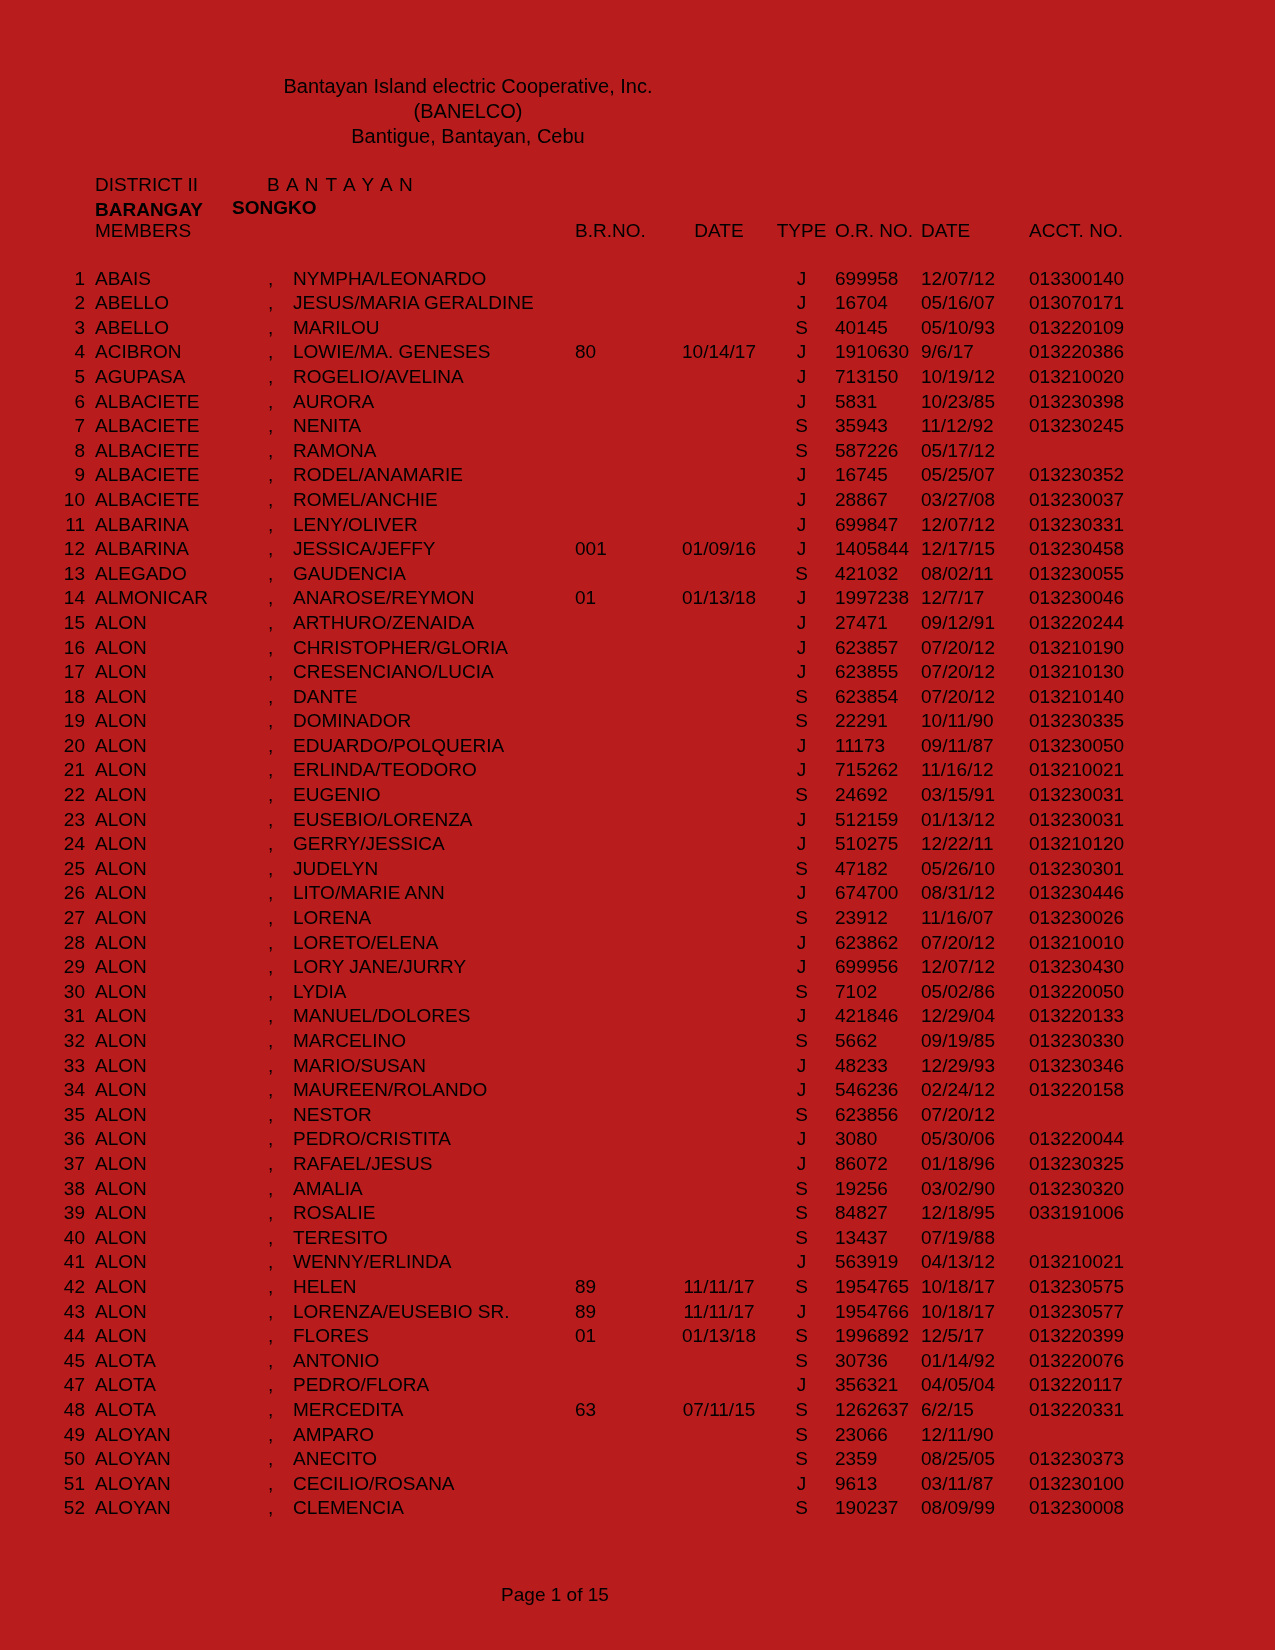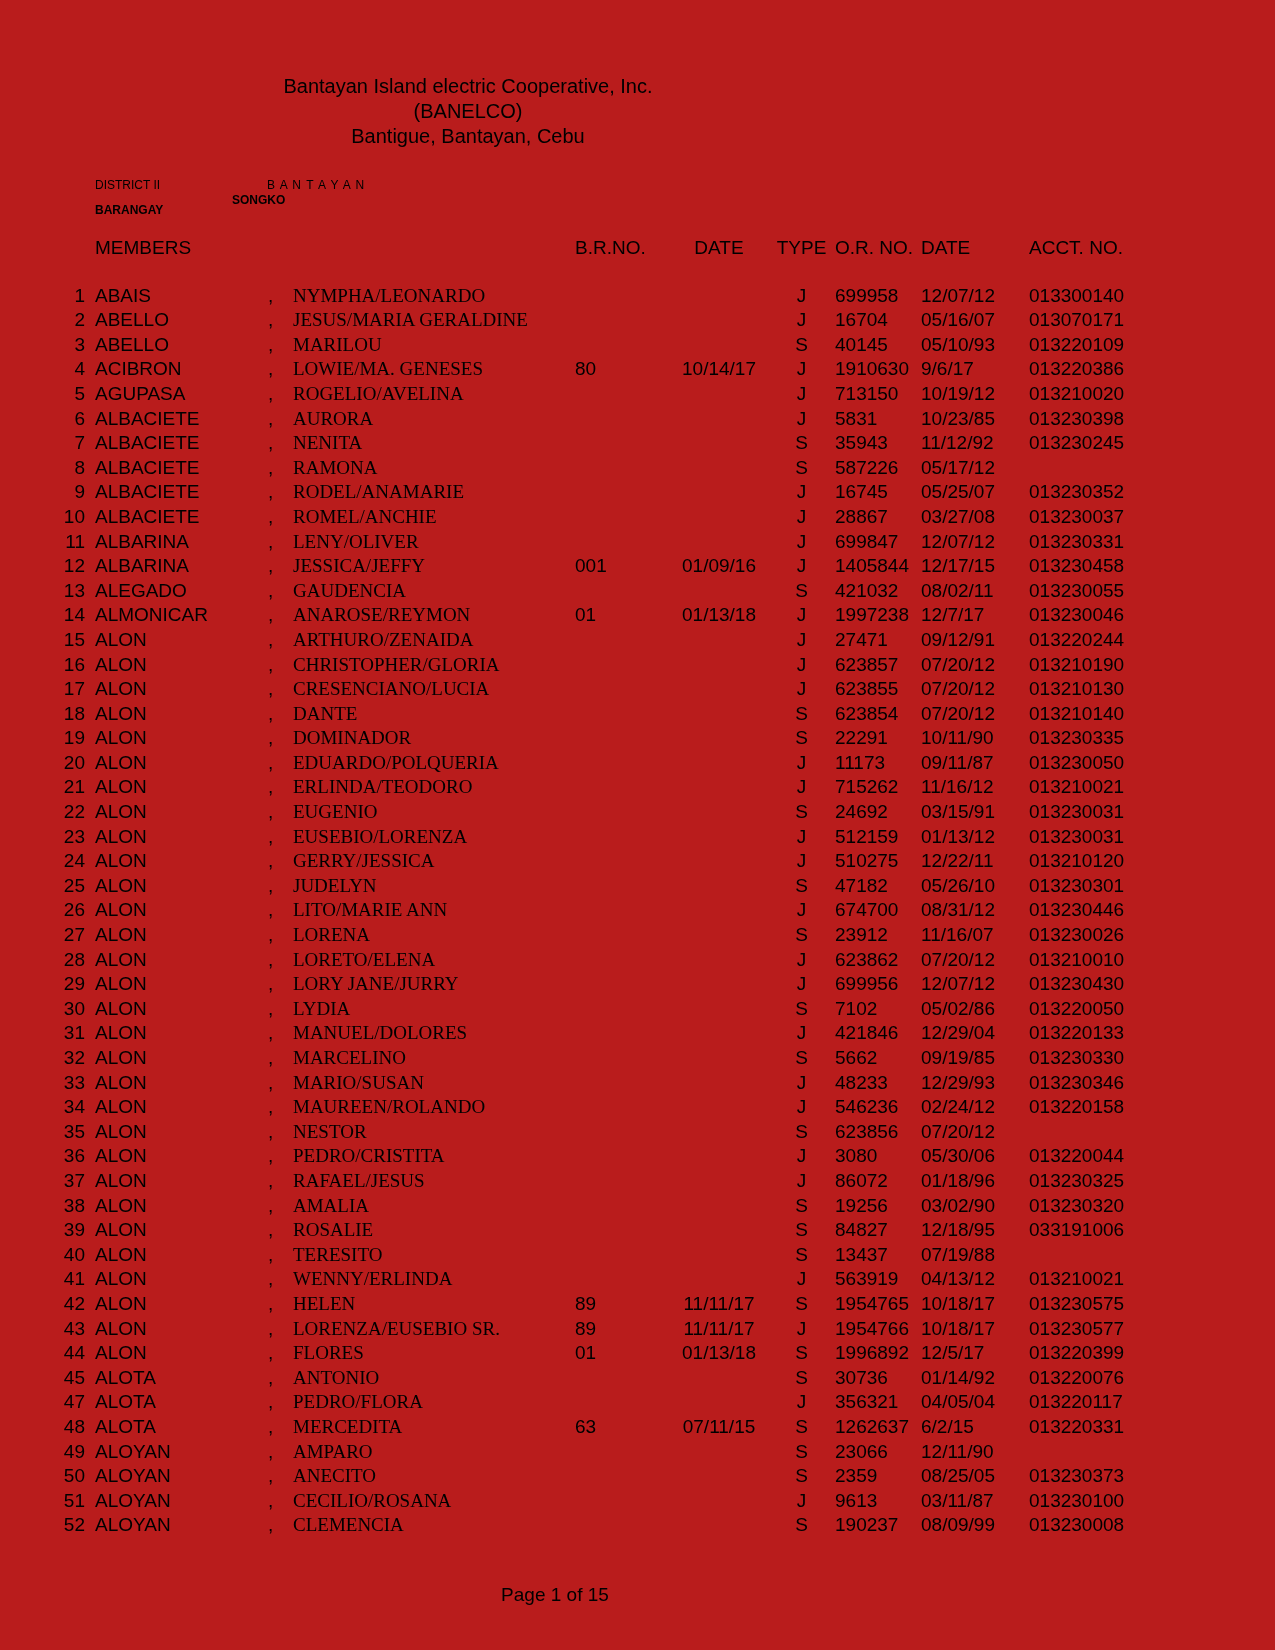--- a/index.html
+++ b/index.html
@@ -25,49 +25,49 @@
     top: 74px;
     left: 0;
     width: 936px;
     text-align: center;
     font-size: 20px;
     line-height: 25px;
     white-space: nowrap;
   }
   .abs {
     position: absolute;
-    font-size: 12px;
+    font-size: 19px;
     line-height: 24px;
     white-space: nowrap;
   }
   .bold { font-weight: bold; }
   .spread { letter-spacing: 1px; }
 
   table.members {
     position: absolute;
     left: 58px;
-    top: 236px;
+    top: 219px;
     width: 1074px;
     border-collapse: collapse;
     table-layout: fixed;
     font-size: 19px;
   }
   table.members td {
     height: 24.6px;
     line-height: 24.6px;
     padding: 0;
     white-space: nowrap;
     overflow: visible;
     vertical-align: middle;
   }
   tr.spacer td { height: 23px; line-height: 23px; }
   .c0 { text-align: right; }
   .c1 { text-align: left; padding-left: 10px !important; }
   .c2 { text-align: left; }
-  .c3 { text-align: left; font-family: Liberation Serif, serif; }
+  .c3 { text-align: left; }
   .c4 { }
   .c5 { text-align: center; }
   .c6 { text-align: center; }
   .c7 { text-align: left; }
   .c8 { text-align: left; padding-left: 6px !important; }
   .c9 { text-align: left; padding-left: 7px !important; }
 
   .footer {
     position: absolute;
     top: 1583px;
@@ -86,21 +86,21 @@
   <div class="title-block">
     <div>Bantayan Island electric Cooperative, Inc.</div>
     <div>(BANELCO)</div>
     <div>Bantigue, Bantayan, Cebu</div>
   </div>
 
   <span class="abs" style="top:173px; left:95px;">DISTRICT II</span>
   <span class="abs spread" style="top:173px; left:267px;">B A N T A Y A N</span>
 
   <span class="abs bold" style="top:198px; left:95px;">BARANGAY</span>
-  <span class="abs bold" style="top:188px; left:232px;">SONGKO</span>
+  <span class="abs bold" style="top:196px; left:232px;">SONGKO</span>
 
   <table class="members">
     <colgroup>
       <col style="width:27px">
         <col style="width:183px">
         <col style="width:25px">
         <col style="width:282px">
       <col style="width:95px">
         <col style="width:98px">
         <col style="width:67px">

